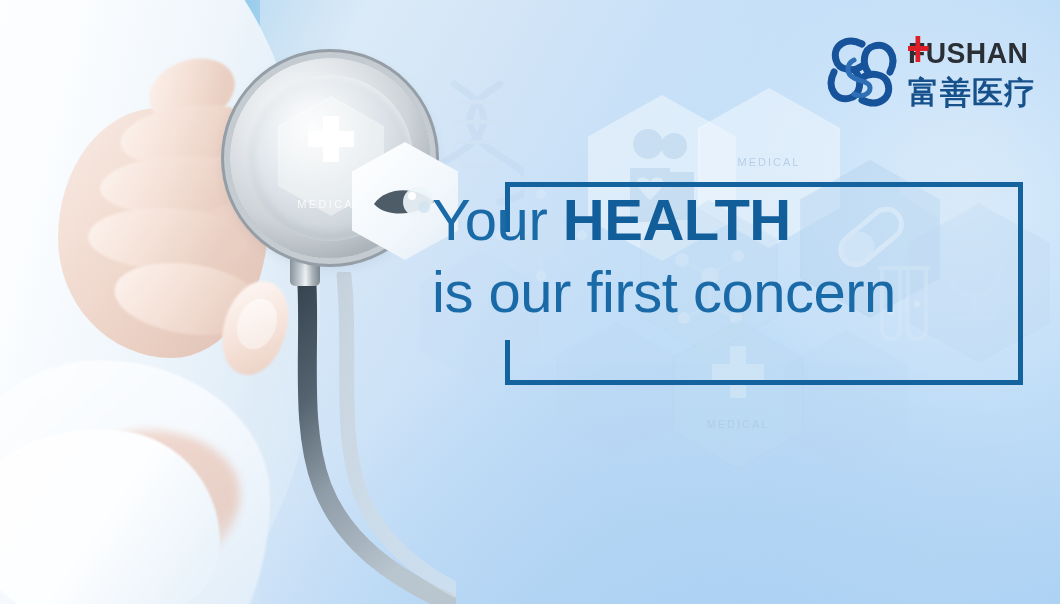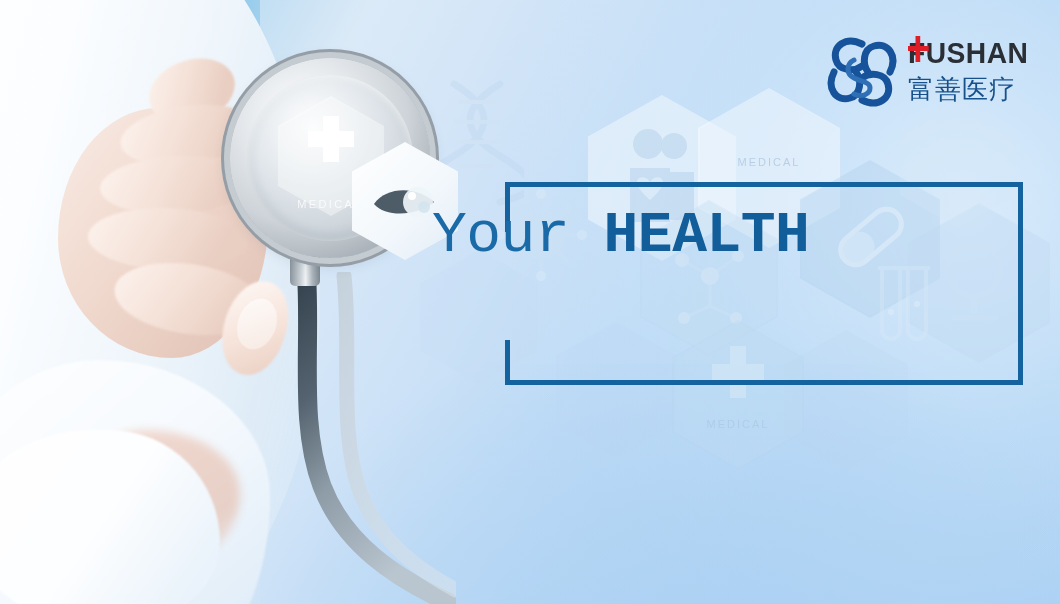--- a/index.html
+++ b/index.html
@@ -87,21 +87,21 @@
   
   .frame{position:absolute;left:505px;top:182px;width:518px;height:203px;}
   .frame span{position:absolute;background:#14639f;}
   .fr-top{left:0;top:0;width:518px;height:5px;}
   .fr-bottom{left:0;bottom:0;width:518px;height:5px;}
   .fr-right{right:0;top:0;width:5px;height:203px;}
   .fr-left-a{left:0;top:0;width:5px;height:50px;}
   .fr-left-b{left:0;bottom:0;width:5px;height:45px;}
 
   
-  .headline{position:absolute;left:432px;top:200px;width:600px;font-family:Liberation Mono, monospace;}
+  .headline{position:absolute;left:432px;top:184px;width:600px;}
   .hl-line{font-size:58px;line-height:72px;color:#1a6aa8;letter-spacing:-0.5px;white-space:nowrap;}
   .hl-line .strong{font-weight:bold;color:#125e9b;}
 
   
   .keywords{position:absolute;left:443px;top:434px;width:560px;}
   .kw-row{display:flex;justify-content:space-between;align-items:baseline;height:53px;}
   .kw{font-size:33px;font-weight:bold;color:#15629e;letter-spacing:0px;
       transform:scaleX(0.93);transform-origin:left center;white-space:nowrap;}
   .kw.right{transform-origin:right center;}
 
@@ -109,21 +109,21 @@
   .logo{position:absolute;left:820px;top:26px;width:212px;height:92px;}
   .logo-mark{position:absolute;left:0;top:4px;width:84px;height:84px;}
   .logo-text{position:absolute;left:88px;top:10px;width:124px;}
   .logo-en{position:relative;height:36px;}
   .logo-en span{position:absolute;top:0;left:0;font-size:30px;font-weight:bold;color:#2a2f35;letter-spacing:0.5px;
     transform:scaleX(0.94);transform-origin:left center;white-space:nowrap;}
   .logo-cross{position:absolute;left:66px;top:3px;width:22px;height:26px;}
   .logo-cross i{position:absolute;background:#e01e28;}
   .logo-cross i:first-child{left:8px;top:0;width:5px;height:26px;}
   .logo-cross i:last-child{left:0;top:10px;width:22px;height:5px;}
-  .logo-cn{font-size:26px;color:#17518c;letter-spacing:1px;font-weight:normal;white-space:nowrap;}
+  .logo-cn{font-size:31px;color:#17518c;letter-spacing:1px;font-weight:bold;white-space:nowrap;}
 </style>
 </head>
 <body>
 
 <div id="banner">
 
   <div class="bg-base"></div>
   <div class="bg-topleft-sky"></div>
   <div class="bg-right-wash"></div>
   <div class="bg-bottom-wash"></div>
@@ -308,20 +308,21 @@
   <div class="frame">
     <span class="fr-top"></span>
     <span class="fr-bottom"></span>
     <span class="fr-right"></span>
     <span class="fr-left-a"></span>
     <span class="fr-left-b"></span>
   </div>
 
   <div class="headline">
     <div class="hl-line"><span>Your </span><span class="strong">HEALTH</span></div>
+    <div class="hl-line">is our first concern</div>
   </div>
 
 
   <div class="logo">
     <svg class="logo-mark" viewBox="0 0 84 84">
       <g fill="none" stroke="#17539b" stroke-width="7" stroke-linecap="round">
         <path d="M42 14c-16-8-30 2-26 16 3 11 18 12 26 6"></path>
         <path d="M70 42c8-16-2-30-16-26-11 3-12 18-6 26"></path>
         <path d="M42 70c16 8 30-2 26-16-3-11-18-12-26-6"></path>
         <path d="M14 42c-8 16 2 30 16 26 11-3 12-18 6-26"></path>

